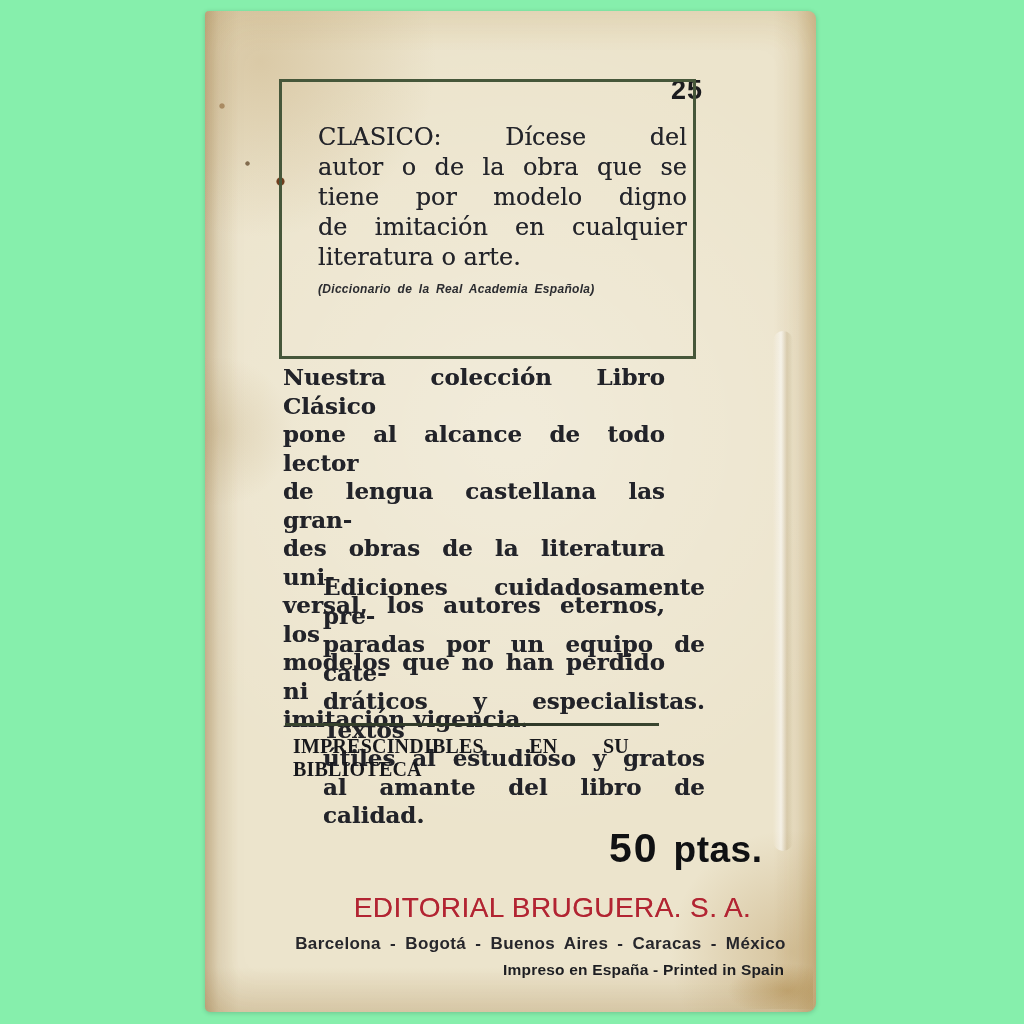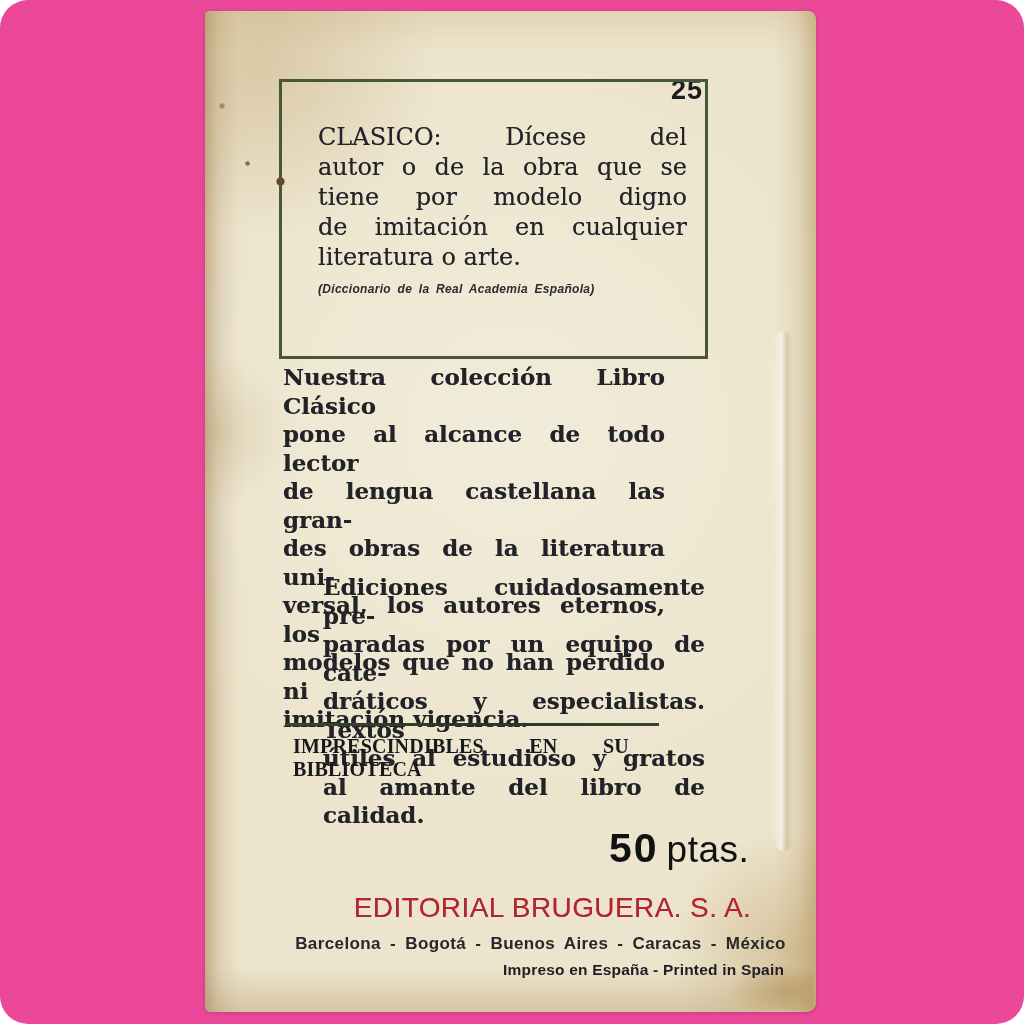--- a/index.html
+++ b/index.html
@@ -2,21 +2,21 @@
 <html><head>
 <meta charset="utf-8">
 <style>
   html,body{margin:0;padding:0;}
   body{
     width:1024px;height:1024px;
     background:#ffffff;
     font-family:"Liberation Sans",sans-serif;
     position:relative;overflow:hidden;
   }
-  .photo{position:absolute;inset:0;background:#ec4899;border-radius:28px;}
+  .photo{position:absolute;inset:0;background:#86efac;}
 
   
   .book{
     position:absolute;left:205px;top:11px;width:611px;height:1001px;
     background-color:#ece4cc;
     background-image:
       radial-gradient(circle at 9% 5%,  rgba(176,140,80,0.30), rgba(176,140,80,0) 16%),
       radial-gradient(circle at 2% 42%, rgba(170,138,82,0.22), rgba(170,138,82,0) 9%),
       radial-gradient(circle at 96% 94%, rgba(176,140,78,0.38), rgba(176,140,78,0) 11%),
       radial-gradient(circle at 50% 42%, rgba(255,255,255,0.28), rgba(255,255,255,0) 62%),
@@ -42,21 +42,21 @@
   }
 
   
   .series-number{
     position:absolute;left:466px;top:64px;
     font-size:27px;font-weight:800;letter-spacing:1px;color:#1b1c1f;
   }
   .def-box{
     position:absolute;left:74px;top:68px;width:369px;height:234px;
     border:3px solid #46573a;
-    padding:40px 18px 0 36px;box-sizing:content-box;
+    padding:40px 6px 0 36px;box-sizing:content-box;
   }
   .def-text{
     font-family:"DejaVu Serif","Liberation Serif",serif;
     font-size:24px;line-height:30px;color:#23242a;
     text-shadow:0 0 0.5px rgba(35,36,42,0.55);
   }
   .jline{text-align:justify;text-align-last:justify;}
   .lline{text-align:left;}
   .def-source{
     margin-top:10px;
@@ -78,24 +78,24 @@
     background:linear-gradient(90deg,#39452f,#2c3526 55%,#39452f);
   }
   .tagline{
     position:absolute;left:88px;top:724px;width:336px;
     font-family:"Liberation Serif",serif;font-weight:700;
     font-size:20px;letter-spacing:0.2px;word-spacing:1px;color:#17181c;
     text-align:justify;text-align-last:justify;
   }
   .price{
     position:absolute;left:404px;top:814px;width:190px;
-    display:flex;align-items:baseline;gap:8px;color:#101113;
+    display:flex;align-items:baseline;gap:15px;color:#101113;
   }
   .price-amount{font-size:41px;font-weight:900;letter-spacing:2px;}
-  .price-unit{font-size:37px;font-weight:400;letter-spacing:0.5px;}
+  .price-unit{font-size:37px;font-weight:700;letter-spacing:0.5px;}
   .publisher-name{
     position:absolute;left:95px;top:881px;width:505px;
     text-align:center;font-size:28px;font-weight:400;letter-spacing:0.4px;
     color:#b22432;text-shadow:0 0 0.6px rgba(178,36,50,0.6);
   }
   .cities{
     position:absolute;left:83px;top:923px;width:505px;
     text-align:center;font-size:17px;font-weight:700;
     letter-spacing:0.4px;word-spacing:4px;color:#26262b;
   }

